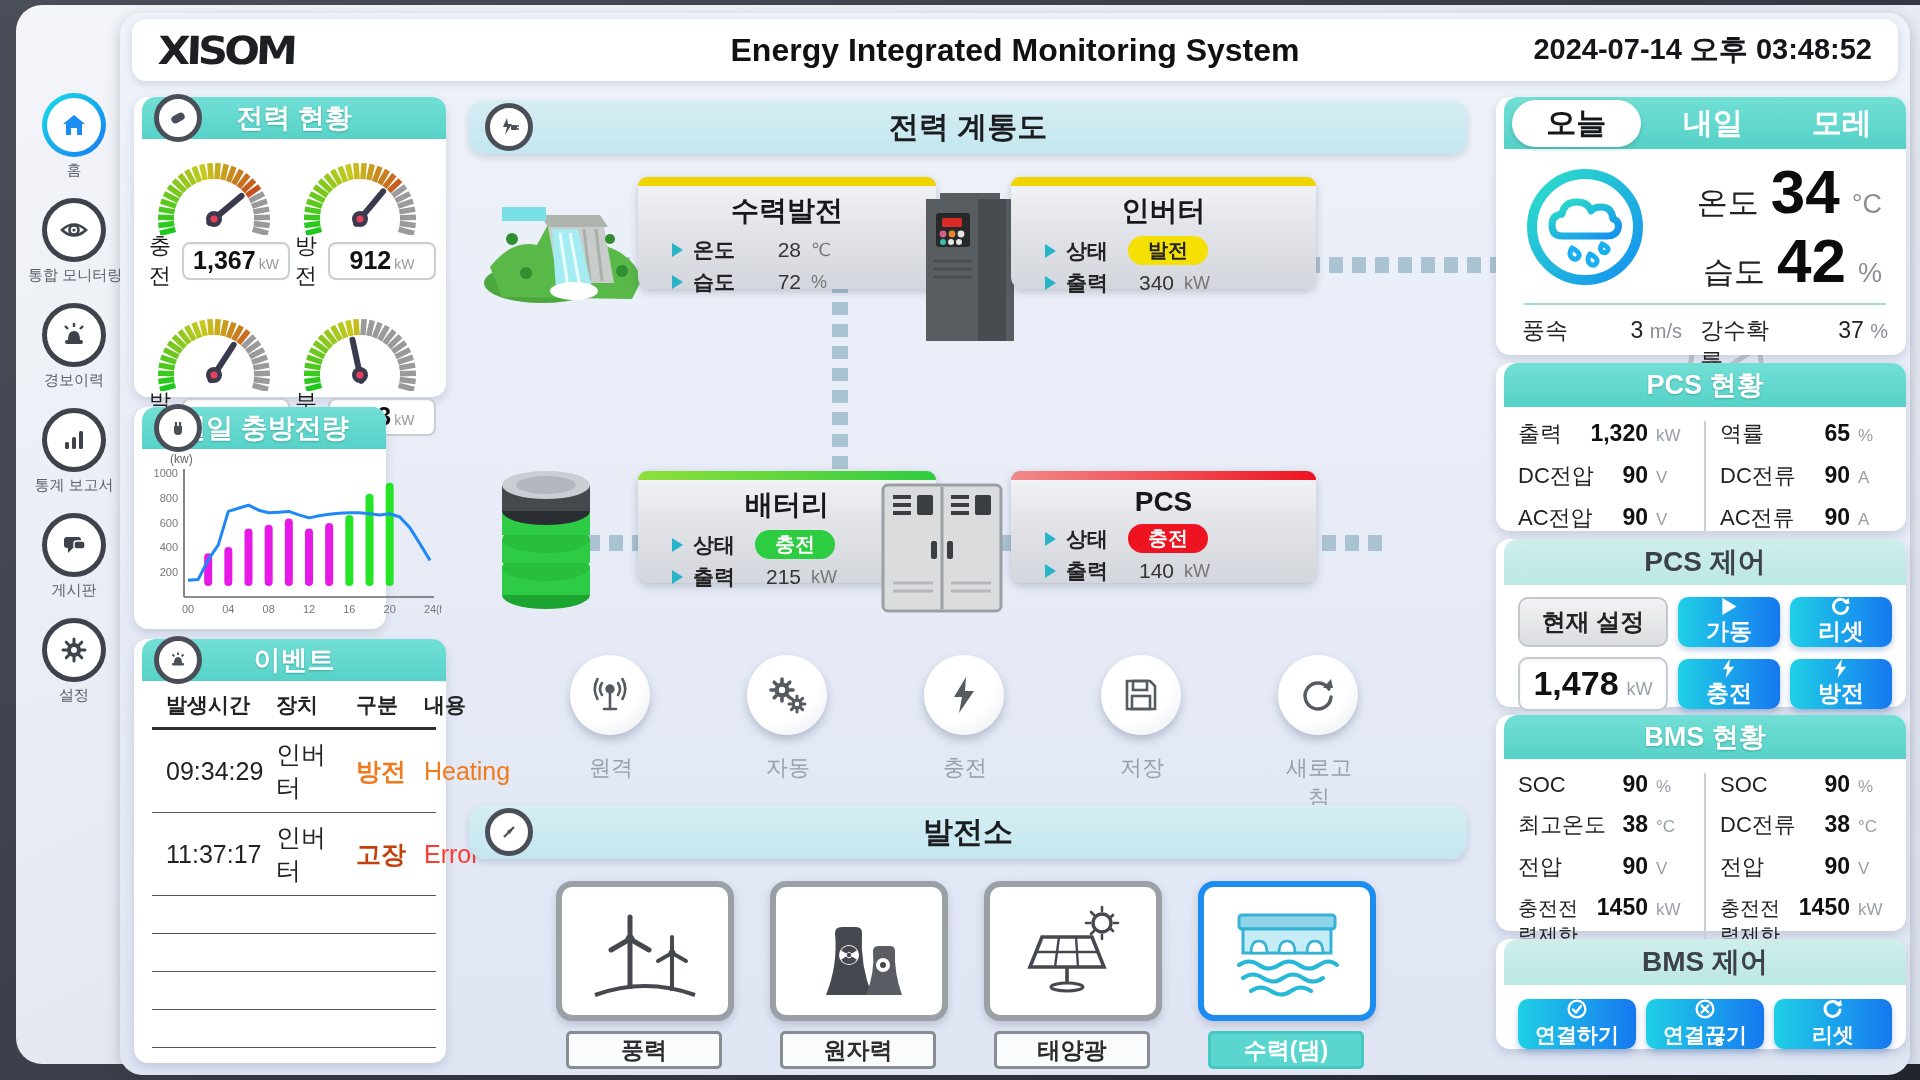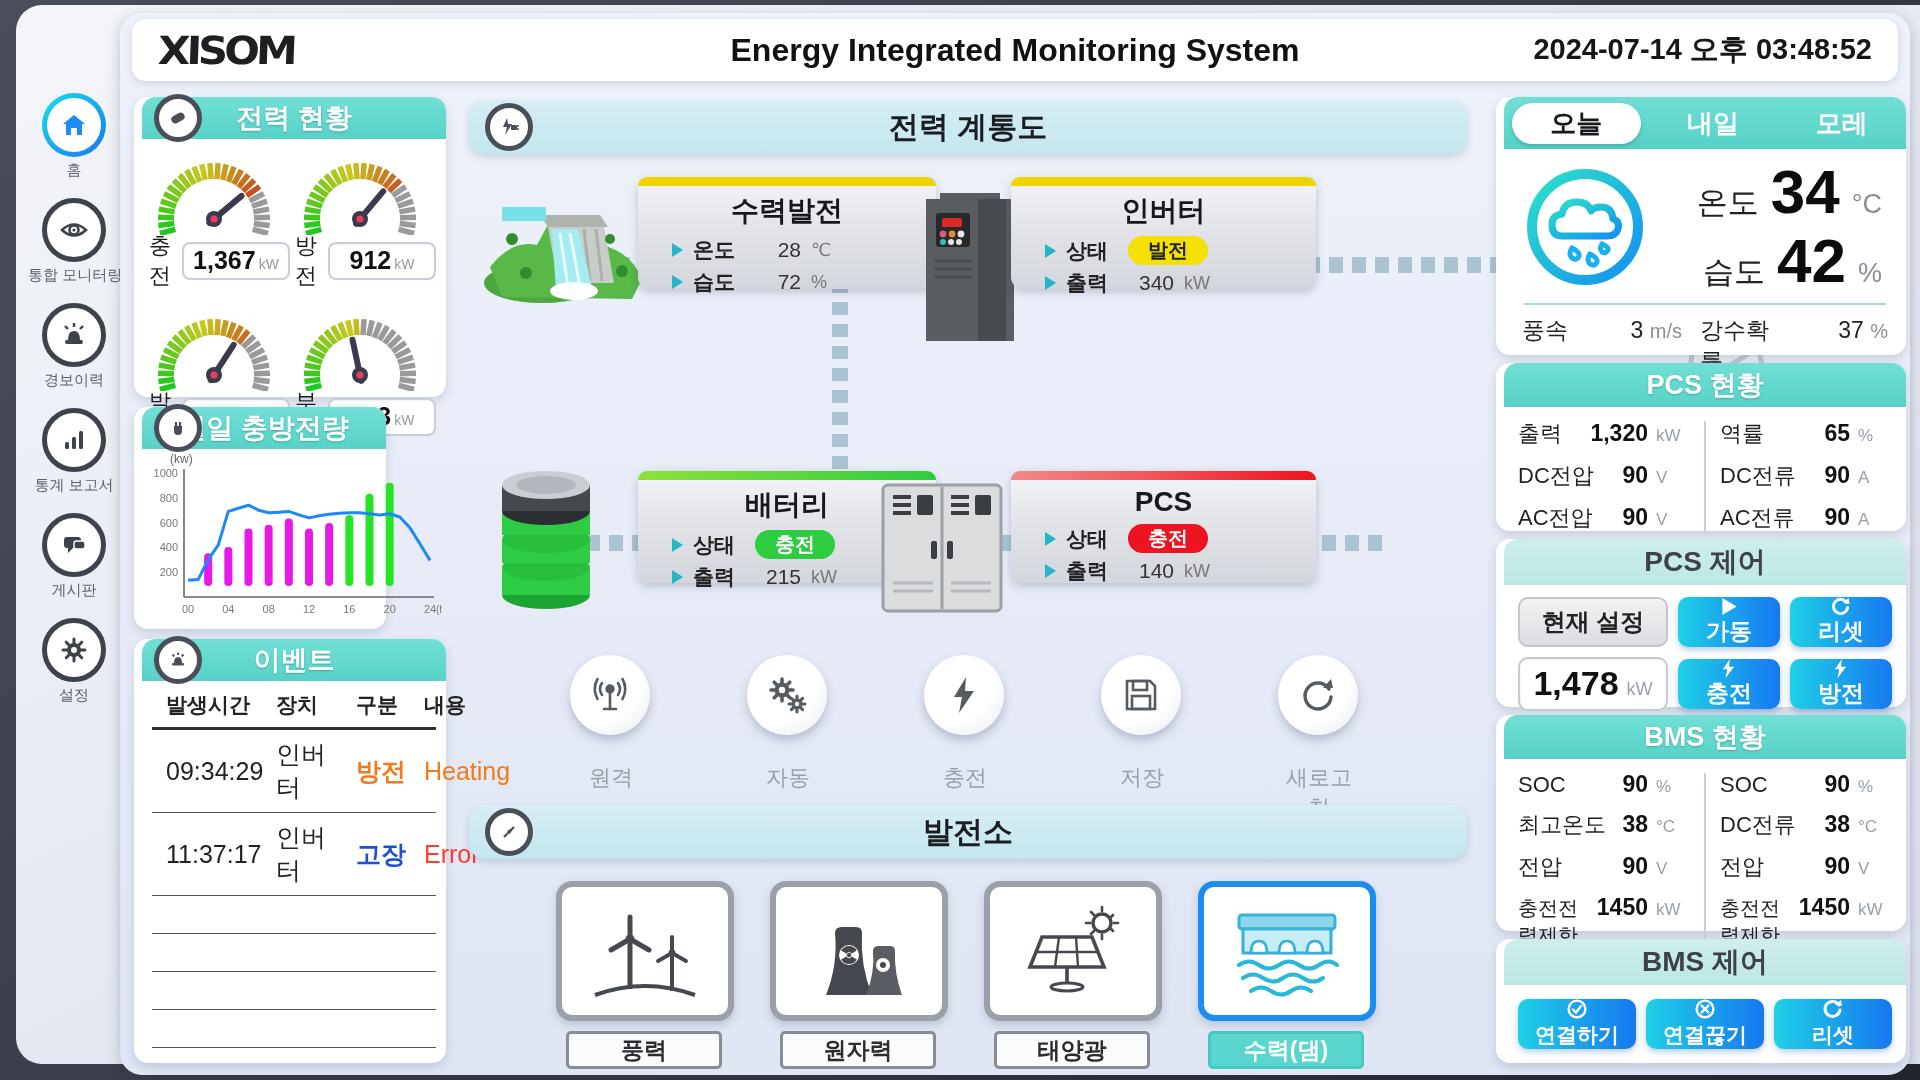--- a/index.html
+++ b/index.html
@@ -64,33 +64,33 @@
   .node-title{text-align:center;font-size:28px;font-weight:bold;color:#17181b;padding:6px 0 4px;}
   .node-row{display:flex;align-items:center;gap:10px;padding:2px 0 2px 34px;font-size:21px;}
   .tri{width:0;height:0;border-left:11px solid #27b4c6;border-top:7px solid transparent;border-bottom:7px solid transparent;}
   .nl{font-weight:bold;color:#222;width:52px;}
   .nv{color:#333;min-width:46px;text-align:right;}
   .nu{color:#777;font-size:18px;}
   .badge{border-radius:999px;padding:1px 20px;font-size:20px;font-weight:bold;}
   .ctrl{position:absolute;width:82px;text-align:center;cursor:pointer;}
   .ctrl-circle{width:80px;height:80px;border-radius:50%;background:radial-gradient(circle at 35% 30%,#ffffff 55%,#e7eaef 100%);
                box-shadow:0 5px 10px rgba(60,70,100,.28);display:flex;align-items:center;justify-content:center;}
-  .ctrl-label{margin-top:28px;font-size:22px;color:#9aa0a8;}
+  .ctrl-label{margin-top:18px;font-size:22px;color:#9aa0a8;}
   
   .plant{position:absolute;width:176px;text-align:center;cursor:pointer;}
   .plant-card{width:166px;height:128px;margin:0 auto;background:#fff;border:6px solid #9aa0a6;border-radius:16px;
               box-shadow:0 4px 8px rgba(60,70,100,.22);display:flex;align-items:center;justify-content:center;}
   .plant.sel .plant-card{border-color:#1d8cf0;}
   .plant-label{margin:10px auto 0;width:150px;height:32px;border:3px solid #878d93;border-radius:5px;background:#fafbfc;
                font-size:23px;font-weight:bold;color:#2a2c30;line-height:32px;}
   .plant.sel .plant-label{background:#5bd6cf;border-color:#45c8c0;color:#fff;}
   
   .wtabs{display:flex;align-items:center;height:52px;background:linear-gradient(180deg,#72dfd6,#55d1c7);
          border-radius:14px 14px 0 0;}
-  .wtab{flex:1;text-align:center;font-size:26px;font-weight:bold;color:#fff;cursor:pointer;}
+  .wtab{flex:1;text-align:center;font-size:30px;font-weight:bold;color:#fff;cursor:pointer;}
   .wtab.on{background:#fff;color:#17181b;border-radius:999px;margin:6px 8px;padding:3px 0;box-shadow:0 2px 4px rgba(0,80,80,.25);}
   .wbig{display:flex;align-items:baseline;gap:12px;justify-content:flex-end;}
   .wlab{font-size:31px;color:#222;}
   .wval{font-size:62px;font-weight:bold;color:#0c0c0c;line-height:1;}
   .wunit{font-size:27px;color:#8a8f96;}
   .wfoot{display:grid;grid-template-columns:58px 1fr 104px 1fr;align-items:baseline;padding:10px 18px 0;font-size:23px;color:#222;}
   .kv{display:grid;grid-template-columns:1fr auto 34px;align-items:baseline;column-gap:8px;padding:6px 14px;}
   .kl{font-size:22px;color:#222;}
   .kv-v{font-size:23px;font-weight:bold;color:#111;text-align:right;}
   .kv-u{font-size:17px;color:#9aa0a8;}
@@ -430,21 +430,21 @@
     </div>
     <div class="ev-row">
       <span>09:34:29</span>
           <span>인버터</span>
       <span style="color:#f07a1e;font-weight:bold">방전</span>
       <span style="color:#f07a1e">Heating</span>
     </div>
     <div class="ev-row">
       <span>11:37:17</span>
           <span>인버터</span>
-      <span style="color:#1d4ed8;font-weight:bold">고장</span>
+      <span style="color:#c2410c;font-weight:bold">고장</span>
       <span style="color:#ff3b30">Error</span>
     </div>
     <div id="ev-empty-holder">
           <div class="ev-row empty"></div>
           <div class="ev-row empty"></div>
           <div class="ev-row empty"></div>
           <div class="ev-row empty"></div>
           <div class="ev-row empty"></div>
           <div class="ev-row empty"></div>
           <div class="ev-row empty"></div>
@@ -985,21 +985,21 @@
             </div>
         <div class="kv">
               <span class="kl" style="font-size:20px">충전전력제한</span>
               <span class="kv-v">1450</span>
               <span class="kv-u">kW</span>
             </div>
       </div>
     </div>
   </div>
 
-  <div class="panel" style="left:1480px;top:934px;width:402px;height:124px">
+  <div class="panel" style="left:1480px;top:934px;width:402px;height:110px">
     <div class="lhd">
           <span class="t">BMS 제어</span>
         </div>
     <div style="display:grid;grid-template-columns:1fr 1fr 1fr;gap:10px;padding:14px 14px 0">
       <div class="bluebtn" style="font-size:21px;padding:0 10px">
             <svg width="20" height="20" viewBox="0 0 20 20">
               <circle cx="10" cy="10" r="8.4" fill="none" stroke="#fff" stroke-width="2.4"></circle>
               <path d="M6 10.5 L9 13.5 L14 7" fill="none" stroke="#fff" stroke-width="2.4" stroke-linecap="round"></path>
             </svg>
             <span>연결하기</span>

